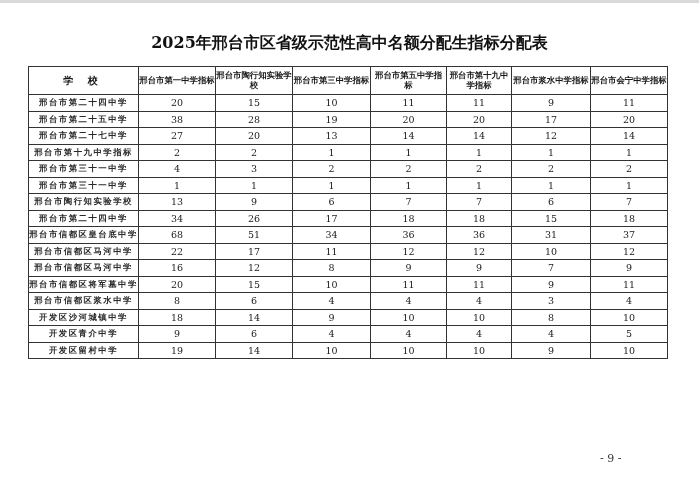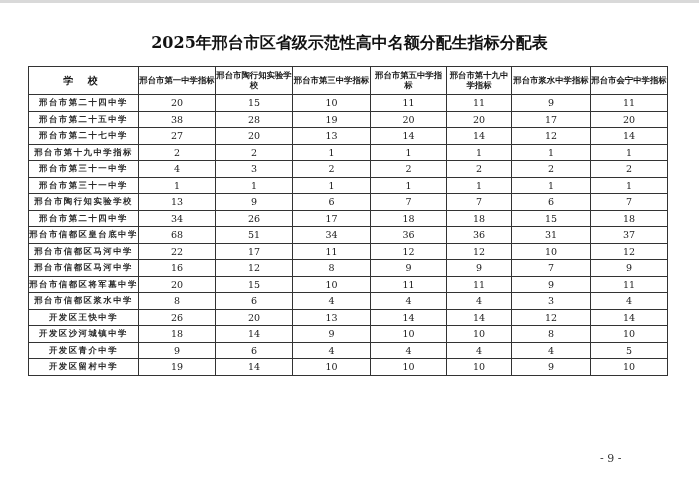--- a/index.html
+++ b/index.html
@@ -219,30 +219,20 @@
         <td class="school">邢台市信都区浆水中学</td>
         <td>8</td>
         <td>6</td>
         <td>4</td>
         <td>4</td>
         <td>4</td>
         <td>3</td>
         <td>4</td>
       </tr>
       <tr>
-        <td class="school">开发区王快中学</td>
-        <td>26</td>
-        <td>20</td>
-        <td>13</td>
-        <td>14</td>
-        <td>14</td>
-        <td>12</td>
-        <td>14</td>
-      </tr>
-      <tr>
         <td class="school">开发区沙河城镇中学</td>
         <td>18</td>
         <td>14</td>
         <td>9</td>
         <td>10</td>
         <td>10</td>
         <td>8</td>
         <td>10</td>
       </tr>
       <tr>

